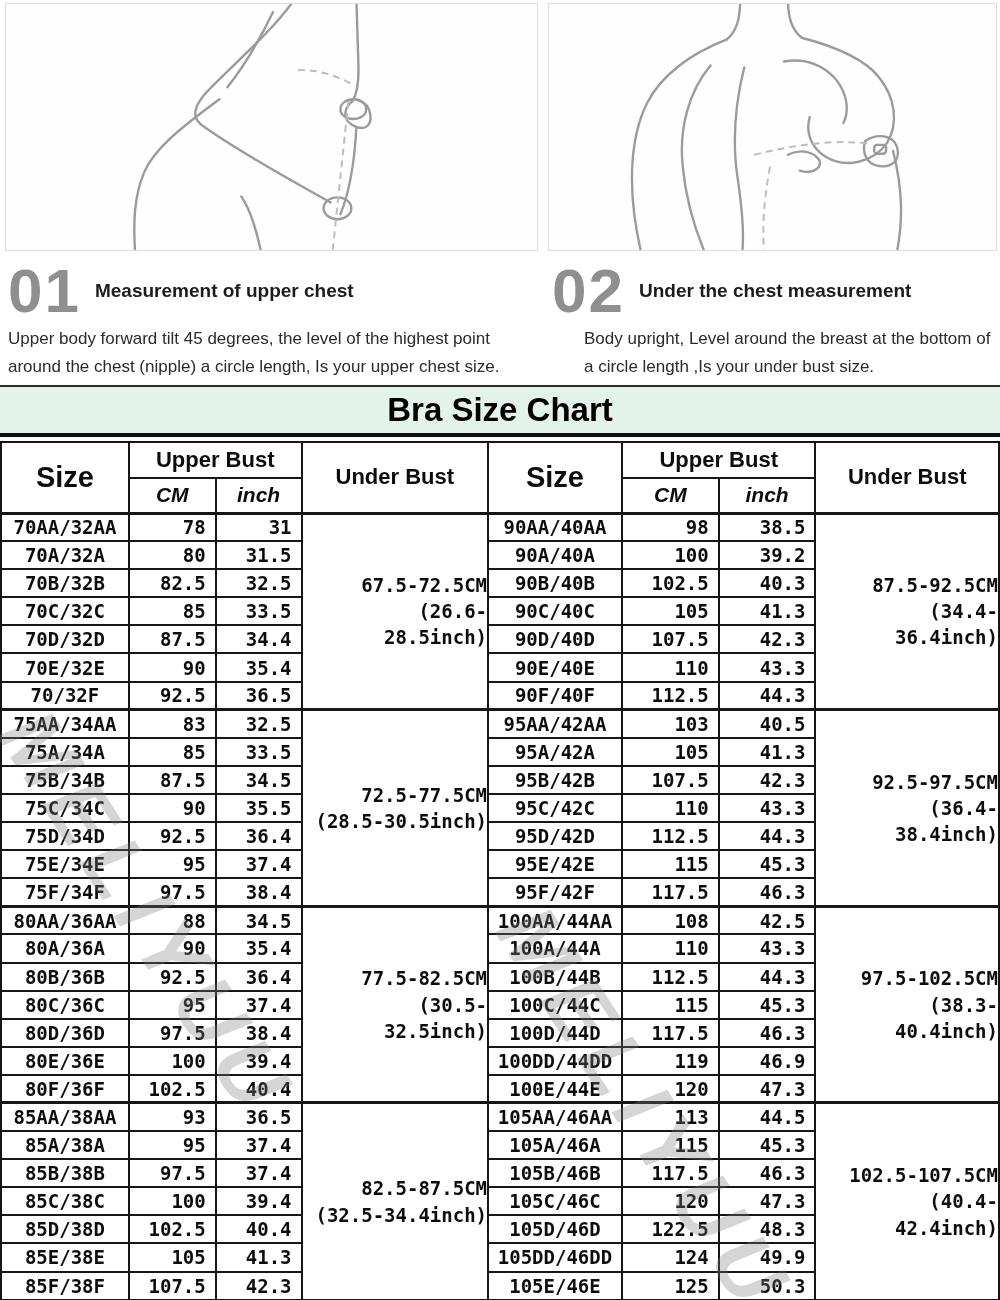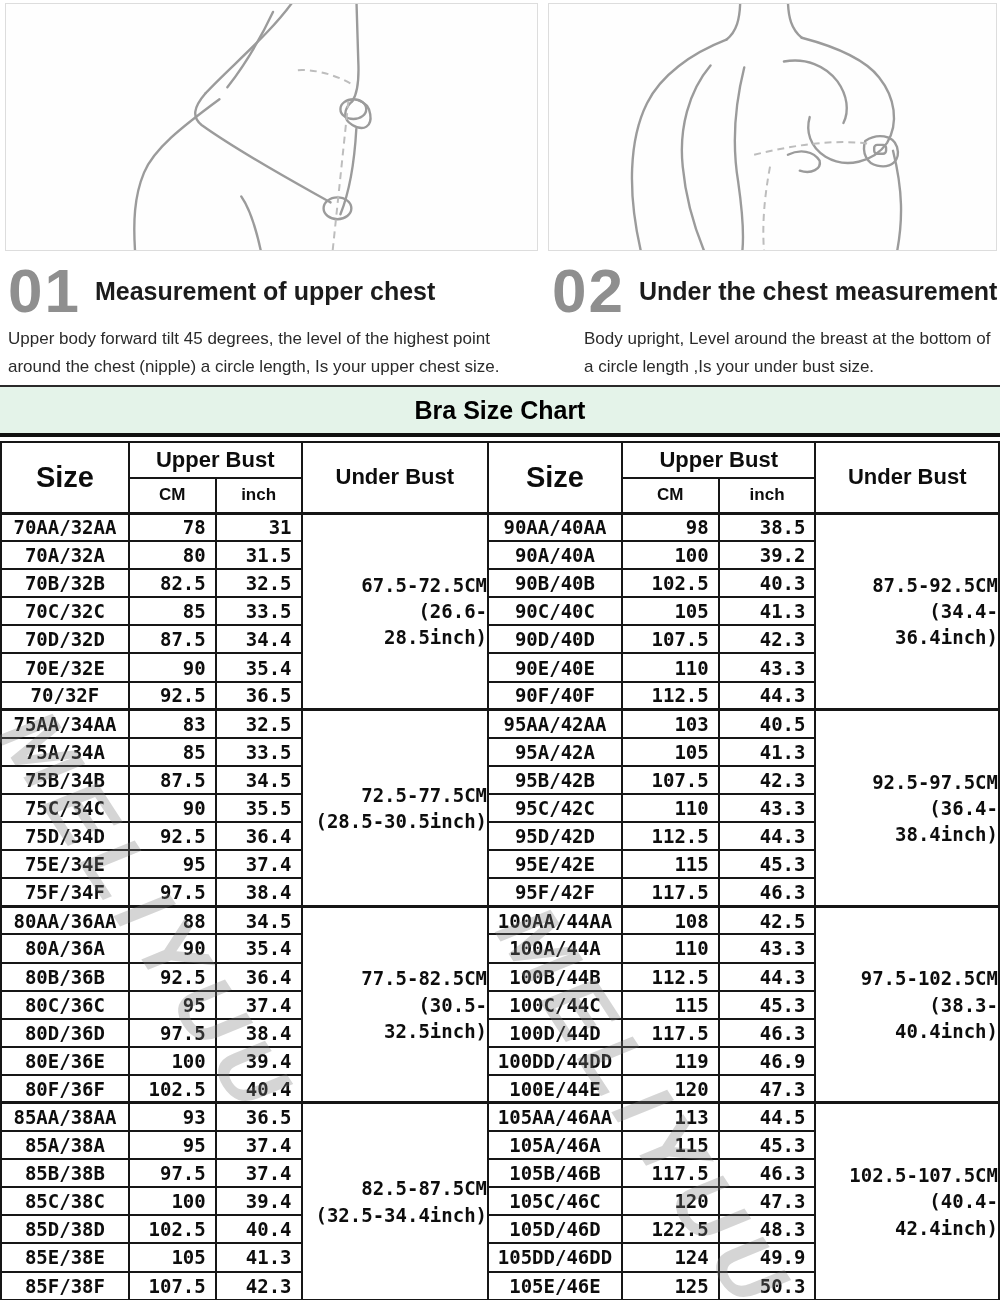--- a/index.html
+++ b/index.html
@@ -11,42 +11,42 @@
   .panel-left{left:5px;width:533px;}
   .panel-right{left:548px;width:449px;}
   .panel svg{display:block;width:100%;height:100%;}
 
   
   .step{position:absolute;top:262px;}
   .step1{left:8px;width:508px;}
   .step2{left:552px;width:446px;}
   .step-head{display:flex;align-items:center;gap:14px;}
   .step-num{font-size:62px;line-height:0.95;font-weight:600;color:#8f8f8f;letter-spacing:2px;}
-  .step-title{font-size:25px;font-weight:600;color:#1c1c1c;}
+  .step-title{font-size:19px;font-weight:600;color:#1c1c1c;}
   .step-desc{margin-top:4px;font-size:17px;line-height:1.68;color:#2b2b2b;}
   .step2 .step-desc{padding-left:32px;width:410px;}
 
   
   .title-bar{position:absolute;left:0;top:385px;width:1000px;height:52px;background:#e4f3e9;
              border-top:2px solid #2a2a2a;border-bottom:4px solid #101010;box-sizing:border-box;
              display:flex;align-items:center;justify-content:center;}
-  .chart-title{font-size:25px;font-weight:bold;color:#000;}
+  .chart-title{font-size:33px;font-weight:bold;color:#000;}
 
   
   .tables{position:absolute;left:0;top:441px;width:1000px;display:flex;align-items:flex-start;}
   table{border-collapse:collapse;table-layout:fixed;}
   .size-table.right{margin-left:-2px;}
   th,td{border:2px solid #161616;box-sizing:border-box;padding:0;overflow:hidden;}
   thead tr.r1{height:36px;margin-top:30px;}
   thead tr.r2{height:35px;}
   tbody tr{height:28.1px;}
   th{color:#0d0d0d;background:#fff;}
   .h-size{font-size:29px;font-weight:bold;}
   .h-upper{font-size:22px;font-weight:bold;}
-  .h-cm{font-size:17px;font-weight:bold;}
+  .h-cm{font-size:21px;font-weight:bold;font-style:italic;}
   .h-under{font-size:22px;font-weight:bold;}
   td{font-family:"DejaVu Sans Mono",monospace;font-weight:bold;font-size:19px;color:#0d0d0d;}
   .c-size{text-align:center;}
   .c-num{text-align:right;padding-right:9px;}
   .c-under{text-align:right;white-space:pre-line;line-height:1.38;margin-top:48px;}
   tr.gfirst td{border-top:3px solid #161616;}
 
   
   .wm{position:absolute;z-index:6;pointer-events:none;white-space:nowrap;
       font-family:"Liberation Sans",sans-serif;font-style:italic;font-weight:bold;

